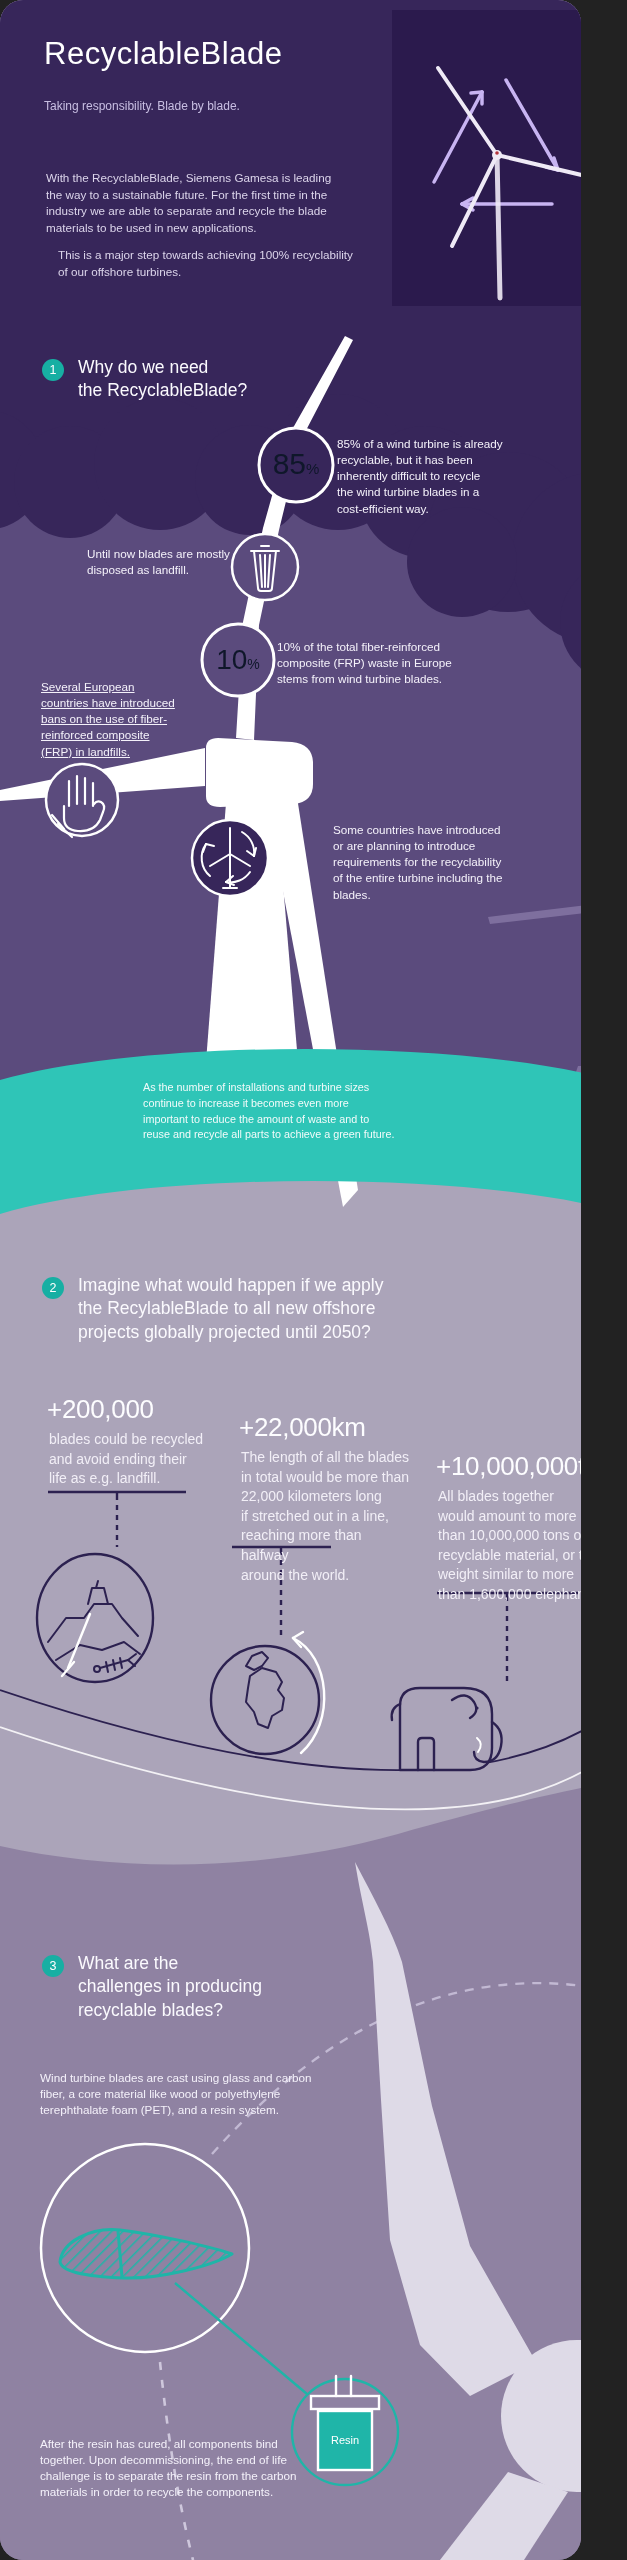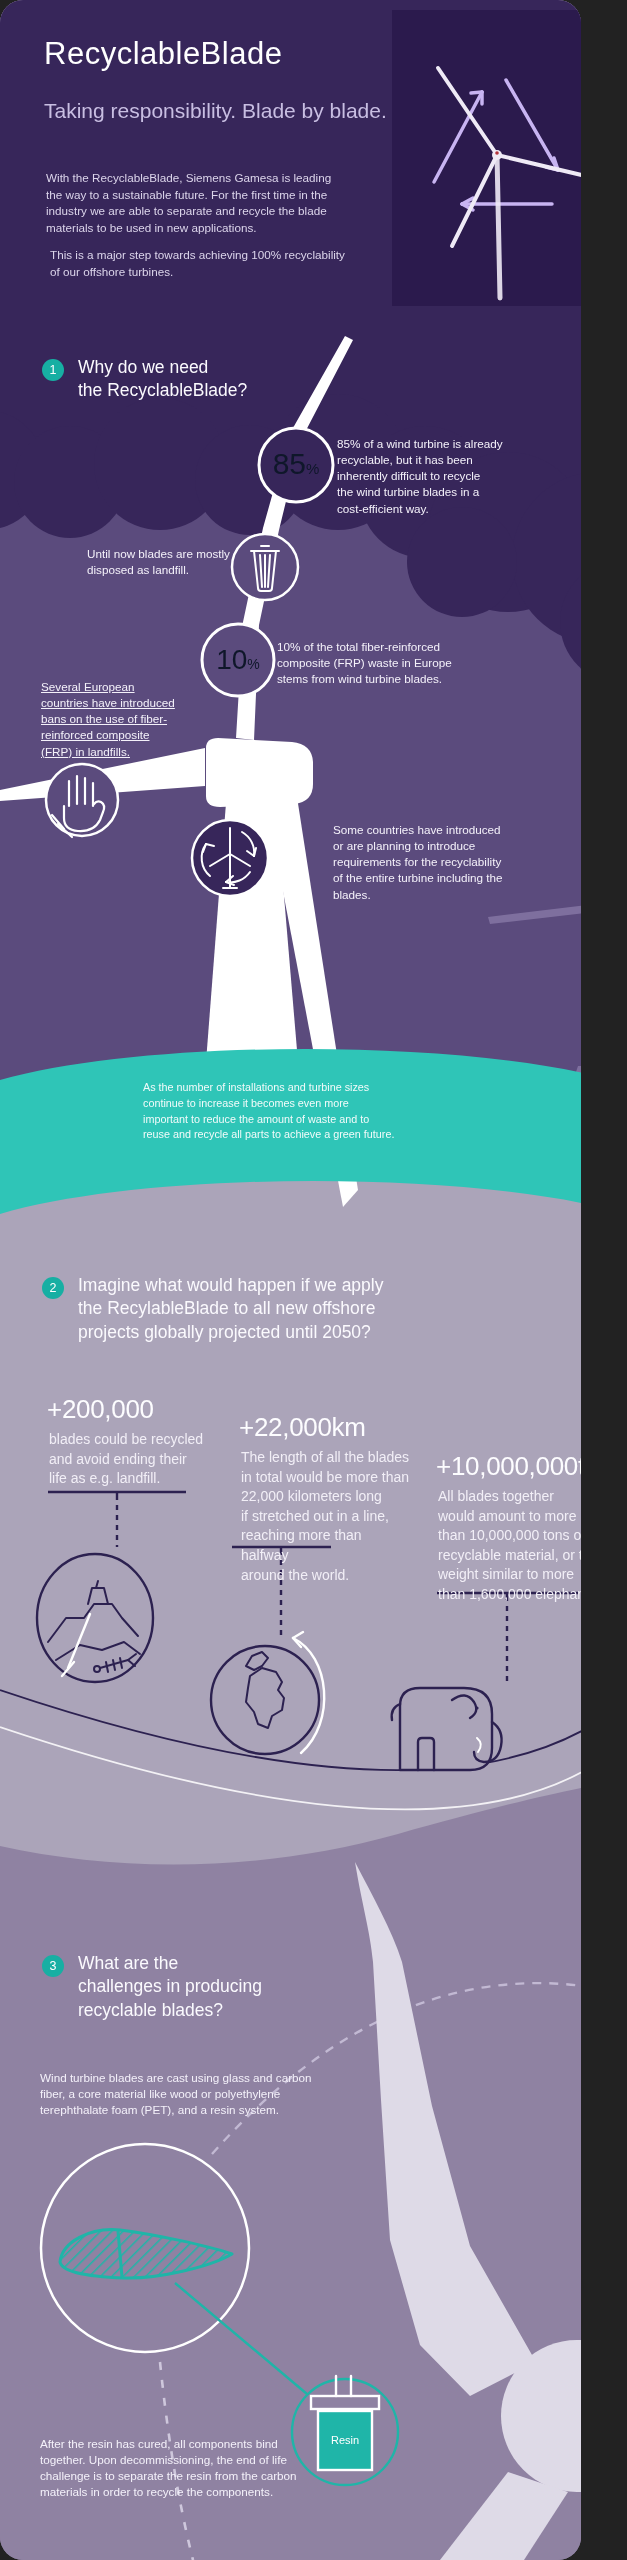--- a/index.html
+++ b/index.html
@@ -1,21 +1,21 @@
 <!DOCTYPE html>
 <html><head>
 <meta charset="utf-8">
 <style>
   html,body{margin:0;padding:0;background:#222;}
   #canvas{position:relative;width:581px;height:2560px;overflow:hidden;
           font-family:"Liberation Sans",sans-serif;background:#8F82A2;border-radius:23px;}
   #art{position:absolute;left:0;top:0;}
   .t{position:absolute;white-space:pre-line;color:#fff;}
   .title{font-size:31px;letter-spacing:.5px;font-weight:400;}
-  .subtitle{font-size:21px;color:#C8BEE2;}
+  .subtitle{font-size:12px;color:#C8BEE2;}
   .para{font-size:11.7px;line-height:1.42;color:#DCD5EB;}
   .h{font-size:17.5px;line-height:1.34;color:#FBFAFE;}
   .body{font-size:11.7px;line-height:1.38;color:#F4F1FA;}
   .bandtext{font-size:10.8px;line-height:1.46;color:#F2FBFA;}
   .stat{font-size:26px;letter-spacing:-.3px;color:#FDFDFF;}
   .statdesc{font-size:14px;line-height:1.4;color:#F2EFF7;}
   .badge{position:absolute;width:22px;height:22px;border-radius:50%;
          display:flex;align-items:center;justify-content:center;
          font-size:12.5px;color:#fff;}
   .circletext{position:absolute;text-align:center;color:#0f172a;}
@@ -231,21 +231,21 @@
 
   <path d="M160,2362 C167,2430 177,2496 193,2560" stroke="#D9D3E6" stroke-width="2.6" stroke-dasharray="8 10" fill="none" opacity=".85"></path>
 </svg>
 
 <div class="t title" style="left:44px;top:36px;">RecyclableBlade</div>
 <div class="t subtitle" style="left:44px;top:99px;">Taking responsibility. Blade by blade.</div>
 <div class="t para" style="left:46px;top:170px;width:320px;">With the RecyclableBlade, Siemens Gamesa is leading
 the way to a sustainable future. For the first time in the
 industry we are able to separate and recycle the blade
 materials to be used in new applications.</div>
-<div class="t para" style="left:50px;top:247px;width:320px;">This is a major step towards achieving 100% recyclability
+<div class="t para" style="left:58px;top:247px;width:320px;">This is a major step towards achieving 100% recyclability
 of our offshore turbines.</div>
 
 <div class="badge" style="left:42px;top:359px;background:#17AFA3;">1</div>
 <div class="t h" style="left:78px;top:356px;width:240px;">Why do we need
 the RecyclableBlade?</div>
 
 <div class="circletext" style="left:258px;top:447px;width:76px;">
   <span class="cv">85</span><span class="cu">%</span>
 </div>
 <div class="t body" style="left:337px;top:436px;width:195px;">85% of a wind turbine is already

